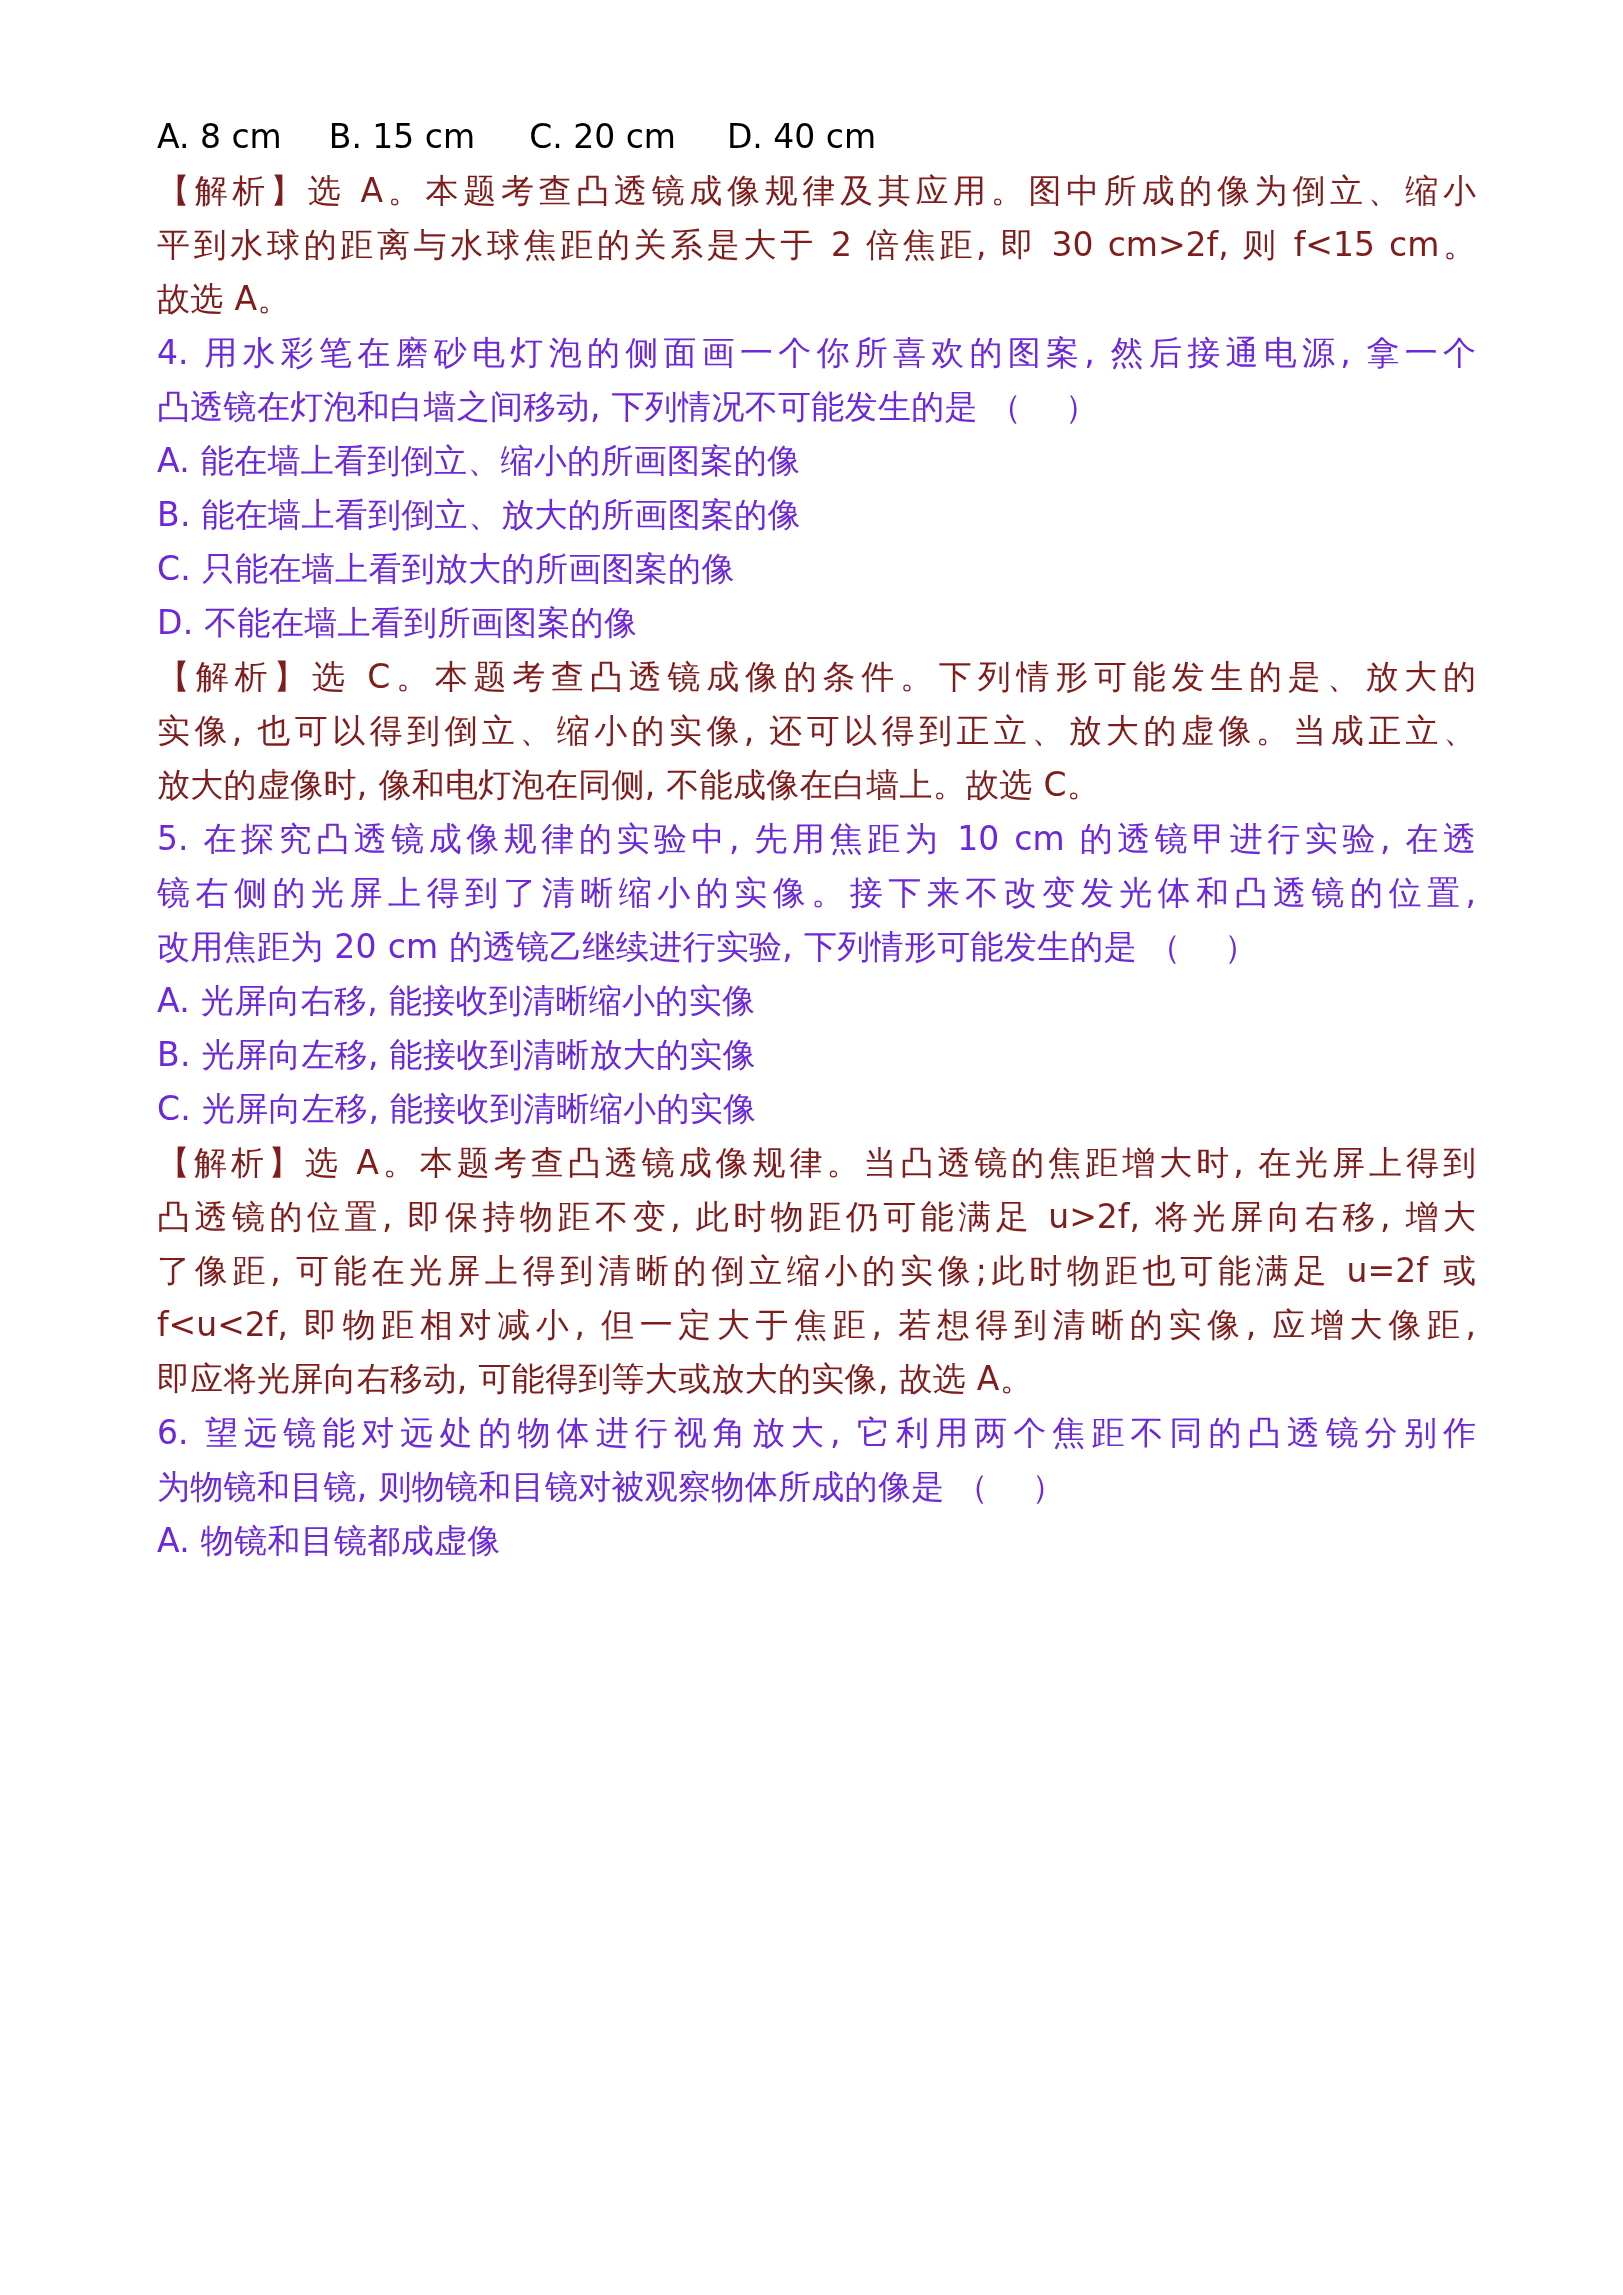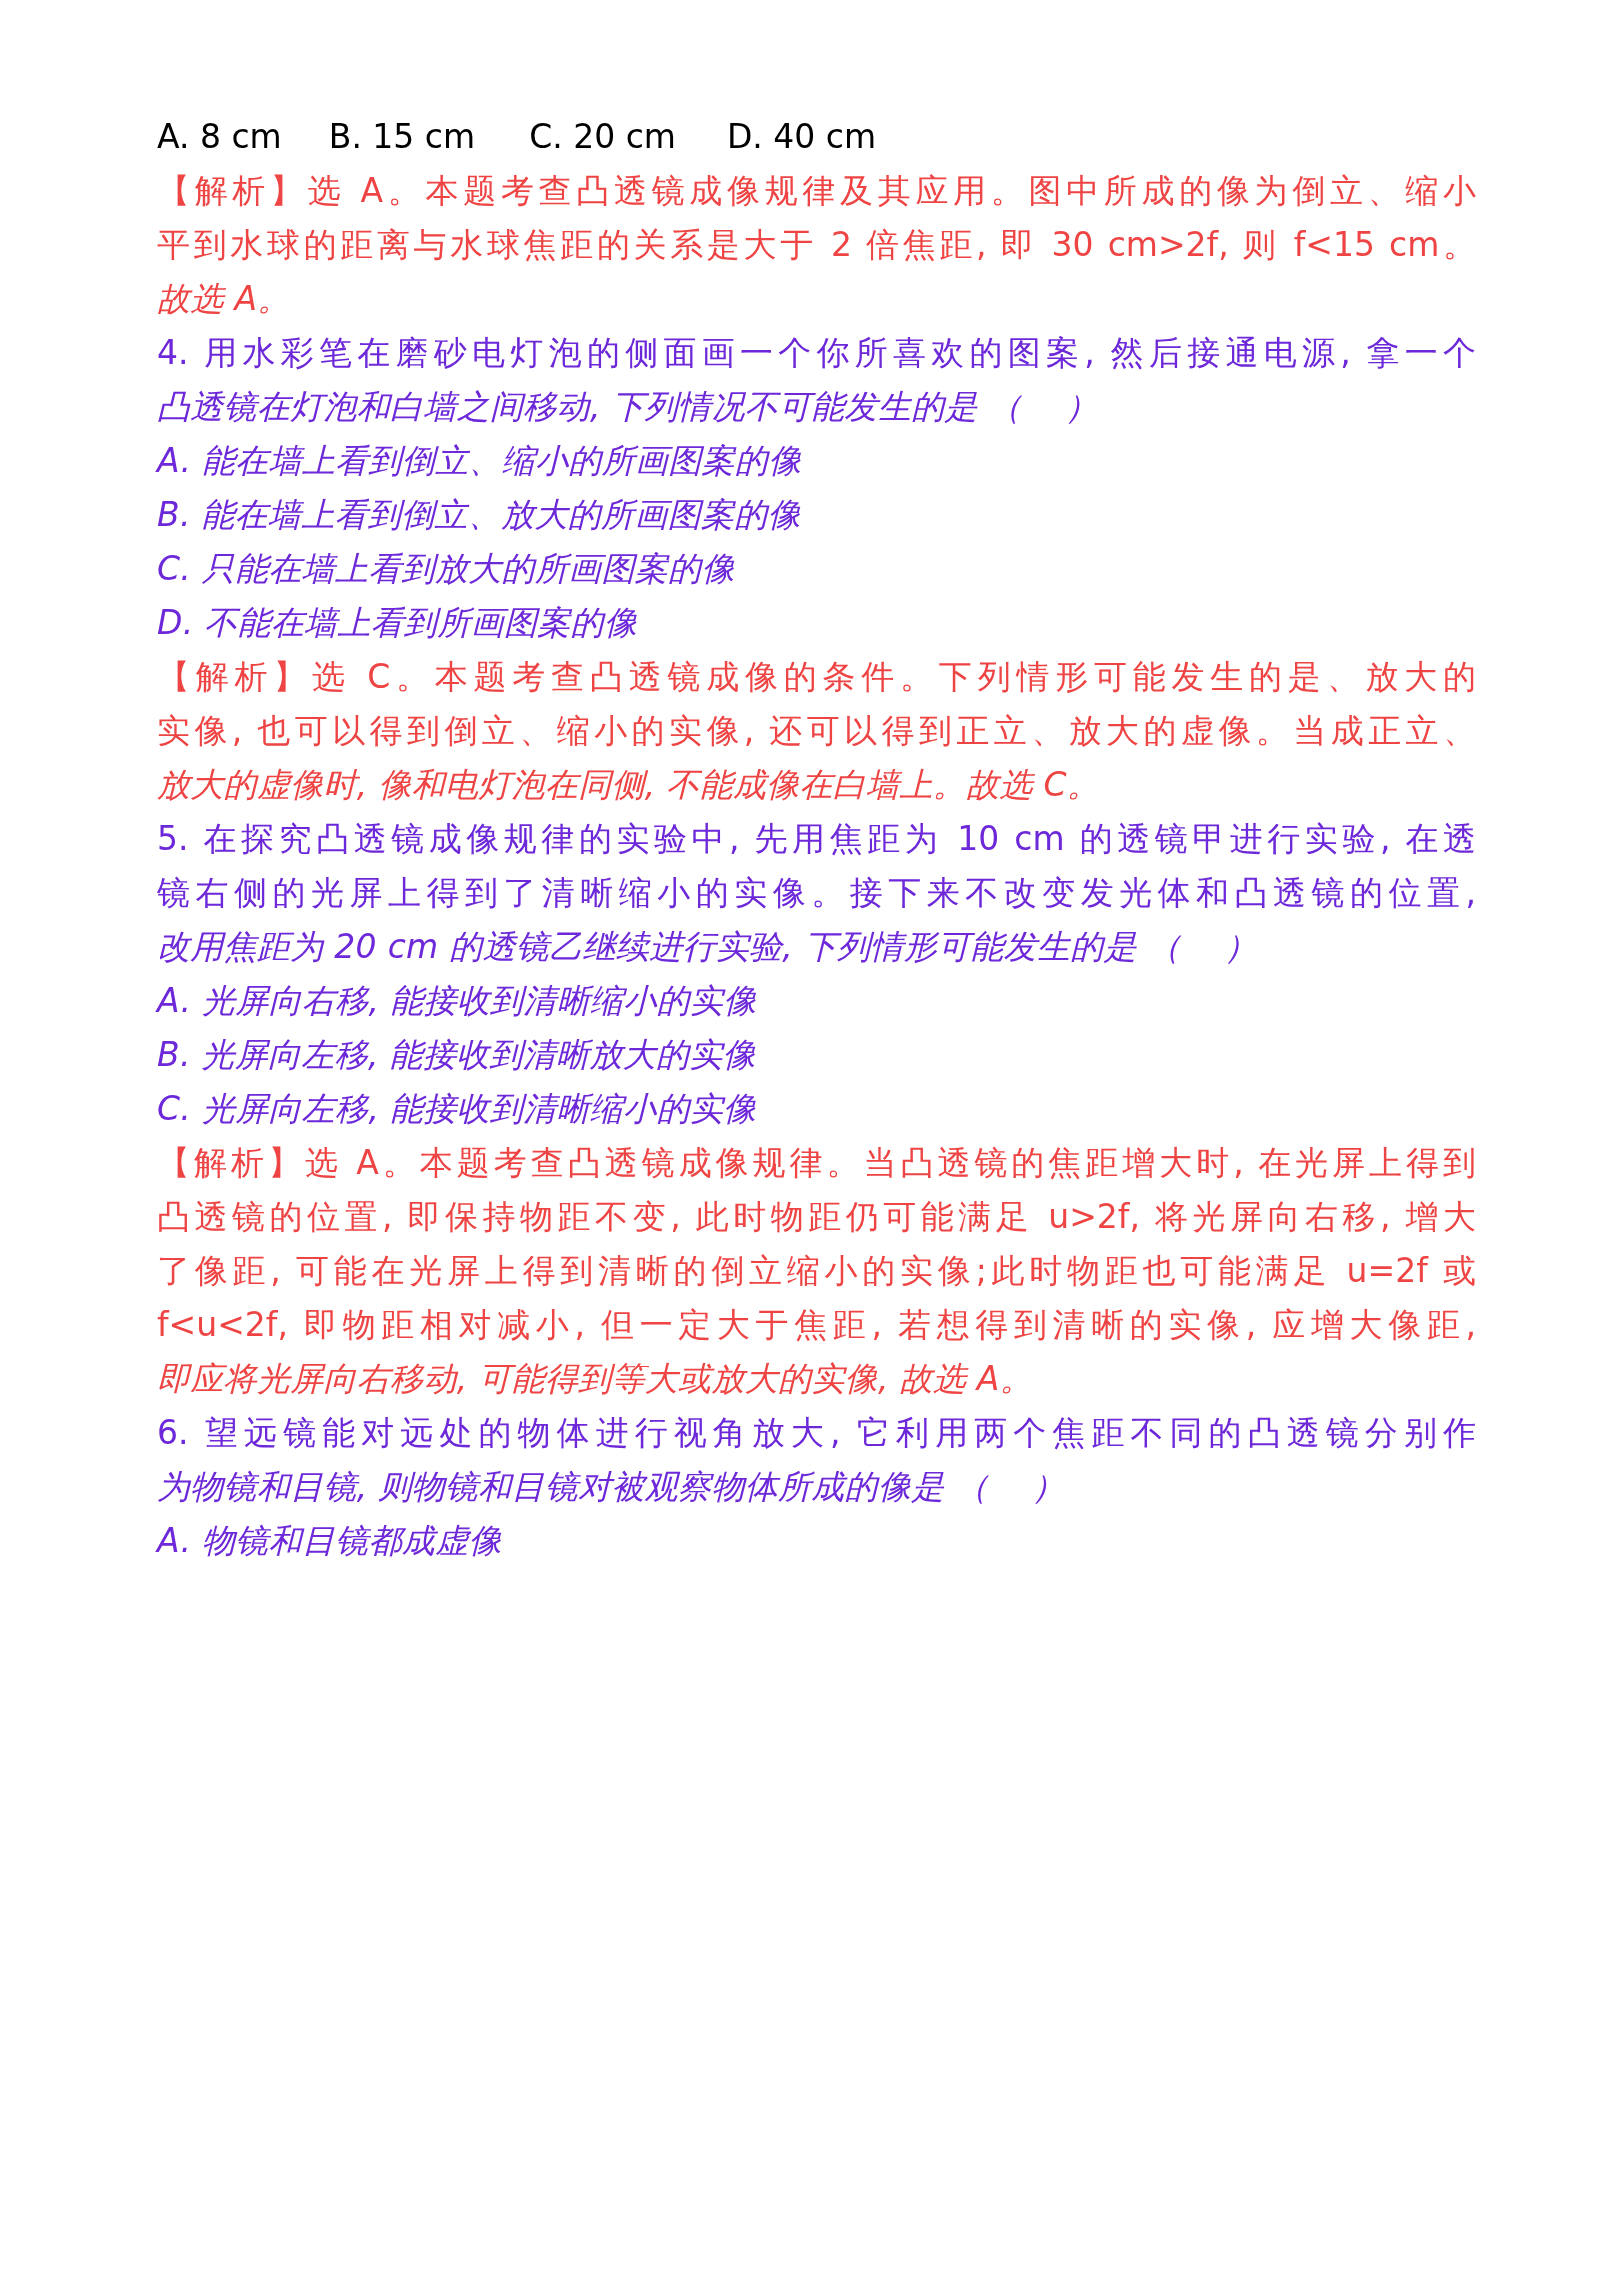--- a/index.html
+++ b/index.html
@@ -30,37 +30,36 @@
     display: block;
     height: 54px;
     line-height: 54px;
     font-size: 33px;
     white-space: pre;
     letter-spacing: 0.3px;
     color: #000000;
     overflow: visible;
   }
   .line.red {
-    color: #ef4444;
+    color: #7f1d1d;
   }
   .line.black {
     color: #6d28d9;
   }
   
   .line.just {
     white-space: normal;
     text-align: justify;
     text-align-last: justify;
     letter-spacing: 0;
   }
   .line.short {
     white-space: pre;
     text-align: right;
     text-align-last: left;
-    font-style: italic;
   }
   
   .optrow {
     display: block;
     height: 54px;
     line-height: 54px;
     font-size: 33px;
     color: #000000;
     white-space: pre;
   }

